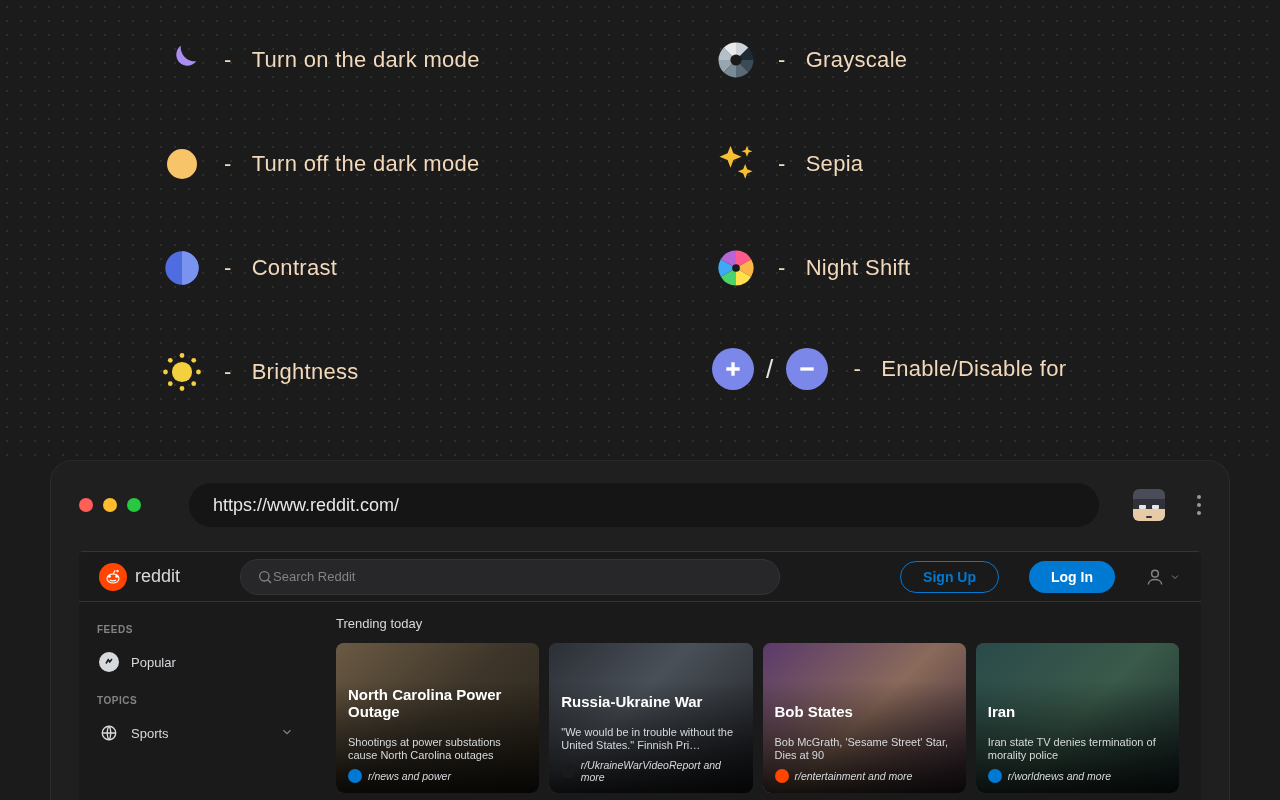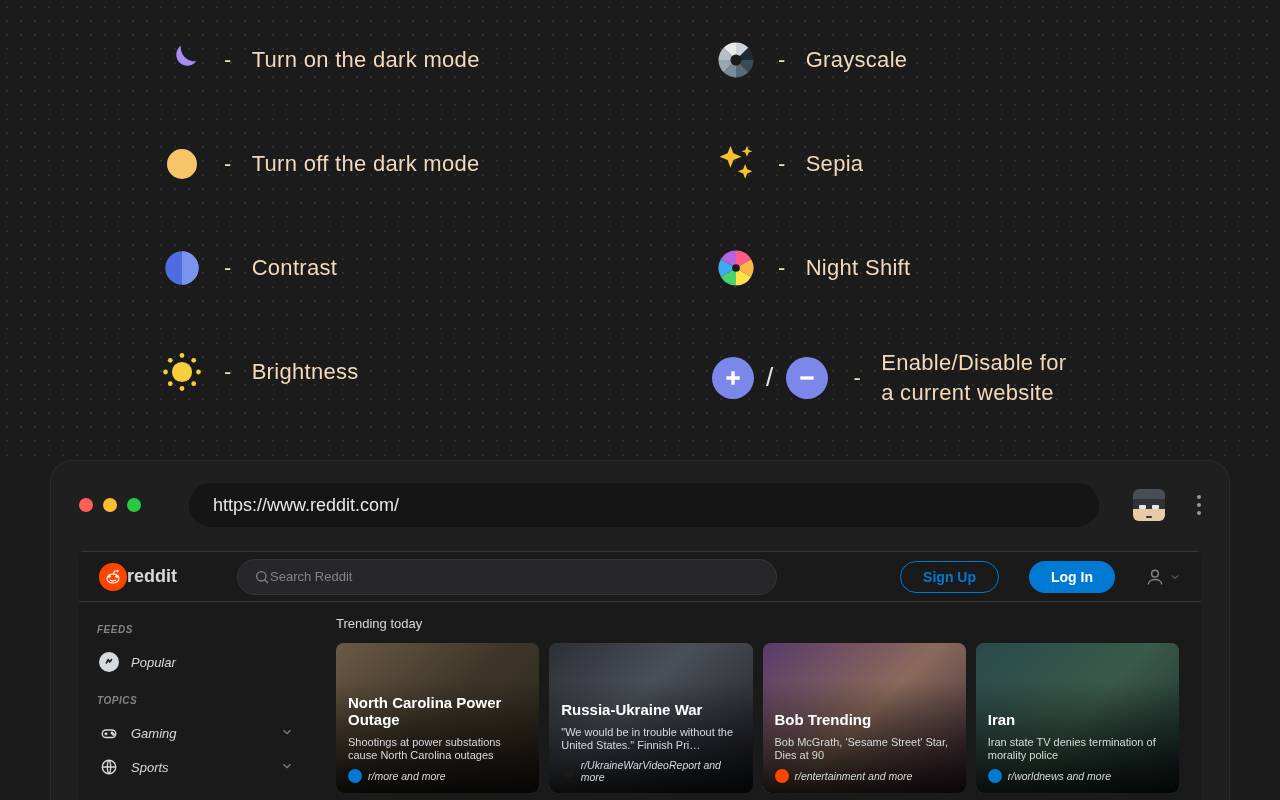--- a/index.html
+++ b/index.html
@@ -68,49 +68,49 @@
 
   .reddit {
     margin-top: 24px; background: #1a1a1b; border-radius: 4px 4px 0 0;
     flex: 1; display: flex; flex-direction: column; overflow: hidden;
     border-top: 1px solid #343536;
   }
   .r-header {
     height: 50px; display:flex; align-items:center; padding: 0 20px; gap: 20px;
     border-bottom: 1px solid #343536; background:#1a1a1b;
   }
-  .r-logo { display:flex; align-items:center; gap:0; color:#d7dadc; font-size:18px;font-weight:bold; }
+  .r-logo { display:flex; align-items:center; gap:8px; color:#d7dadc; font-size:18px; }
   .r-logo-mark { width:28px; height:28px; border-radius:50%; background:#ff4500; display:flex; align-items:center; justify-content:center; }
   .r-search {
     flex:0 1 540px; height:36px; background:#272729; border:1px solid #343536; border-radius:18px;
     margin-left: 40px;
     display:flex; align-items:center; padding:0 16px; color:#818384; font-size:13px;
   }
   .r-header-spacer { flex:1; }
   .r-btn { height:32px; padding:0 22px; border-radius:16px; font-size:14px; font-weight:600; display:flex; align-items:center; cursor:pointer; }
   .r-btn.outline { border:1px solid #0079d3; color:#0079d3; background:transparent; }
   .r-btn.fill { background:#0079d3; color:#fff; }
   .r-user { display:flex; align-items:center; gap:4px; color:#818384; margin-left:10px; }
 
   .r-body { flex:1; display:flex; overflow:hidden; }
-  .r-sidebar { width:235px; padding:14px 18px; color:#d7dadc; font-size:13px; overflow:hidden;font-style:italic; }
+  .r-sidebar { width:235px; padding:14px 18px; color:#d7dadc; font-size:13px; overflow:hidden; }
   .r-sidebar h6 { color:#818384; font-size:10px; letter-spacing:.5px; font-weight:600; margin:8px 0 10px; text-transform:uppercase; }
   .r-nav-item { display:flex; align-items:center; gap:12px; padding:7px 2px; color:#d7dadc; cursor:pointer; border-radius:4px; }
   .r-nav-item.active .r-nav-icon { background:#d7dadc; }
   .r-nav-icon { width:20px; height:20px; display:flex; align-items:center; justify-content:center; }
   .r-nav-chev { margin-left:auto; color:#818384; }
 
   .r-main { flex:1; padding:14px 22px; overflow:hidden; }
   .r-trending-title { color:#d7dadc; font-size:13px; font-weight:500; margin-bottom:12px; }
   .r-cards { display:flex; gap:10px; }
   .r-card { flex:1; height:150px; border-radius:8px; position:relative; overflow:hidden; background:#333; display:flex; align-items:flex-end; }
   .r-card .bg { position:absolute; inset:0; }
   .r-card .overlay { position:absolute; inset:0; background:linear-gradient(180deg, rgba(0,0,0,0) 25%, rgba(0,0,0,.85) 100%); }
   .r-card-content { position:relative; padding:10px 12px; color:#fff; font-size:11px; width:100%; }
-  .r-card-content h4 { font-size:15px; font-weight:600; line-height:1.15; margin-bottom:7px; }
+  .r-card-content h4 { font-size:15px; font-weight:600; line-height:1.15; margin-bottom:15px; }
   .r-card-content p { font-size:11px; color:#d7dadc; line-height:1.25; margin-bottom:6px; display:-webkit-box; -webkit-line-clamp:2; -webkit-box-orient:vertical; overflow:hidden; }
   .r-card-meta { display:flex; align-items:center; gap:6px; font-size:10.5px; color:#d7dadc;font-style:italic; }
   .r-card-meta .dot { width:14px; height:14px; border-radius:50%; }
 </style>
 </head>
 <body>
 
 <div class="dots"></div>
 
 <div class="legend">
@@ -223,21 +223,20 @@
         <span class="slash">/</span>
         <span class="pill">
           <svg width="20" height="20" viewBox="0 0 24 24" fill="none">
               <path d="M4 12h16"></path>
             </svg>
         </span>
       </span>
       <span class="dash" style="margin-left:8px">-</span>
       <span class="legend-text">
         <span>Enable/Disable for</span>
-        <span>a current website</span>
       </span>
     </div>
   </div>
 </div>
 
 <div class="browser">
   <div class="browser-bar">
     <div class="traffic">
       <span class="tr-red"></span>
       <span class="tr-yel"></span>
@@ -311,34 +310,20 @@
                 <circle cx="12" cy="12" r="9" fill="#d7dadc"></circle>
                 <path d="M8 14l3-5 2 3 3-4" stroke="#1a1a1b" stroke-width="2" fill="none"></path>
               </svg>
             </span>
           <span>Popular</span>
         </div>
         <h6 style="margin-top:16px">TOPICS</h6>
         <div class="r-nav-item">
           <span class="r-nav-icon">
               <svg width="18" height="18" viewBox="0 0 24 24" fill="none" stroke="#d7dadc" stroke-width="1.8">
-                <rect x="3" y="8" width="18" height="10" rx="5"></rect>
-                <path d="M8 11v4M6 13h4"></path>
-                <circle cx="16" cy="12" r="1" fill="#d7dadc"></circle>
-                <circle cx="18" cy="14" r="1" fill="#d7dadc"></circle>
-              </svg>
-            </span>
-          <span>Gaming</span>
-          <span class="r-nav-chev"><svg width="14" height="14" viewBox="0 0 24 24" fill="none" stroke="#818384" stroke-width="2">
-                <path d="M6 9l6 6 6-6"></path>
-              </svg></span>
-        </div>
-        <div class="r-nav-item">
-          <span class="r-nav-icon">
-              <svg width="18" height="18" viewBox="0 0 24 24" fill="none" stroke="#d7dadc" stroke-width="1.8">
                 <circle cx="12" cy="12" r="9"></circle>
                 <path d="M3 12h18M12 3c3 3 3 15 0 18M12 3c-3 3-3 15 0 18"></path>
               </svg>
             </span>
           <span>Sports</span>
           <span class="r-nav-chev"><svg width="14" height="14" viewBox="0 0 24 24" fill="none" stroke="#818384" stroke-width="2">
                 <path d="M6 9l6 6 6-6"></path>
               </svg></span>
         </div>
       </div>
@@ -347,41 +332,41 @@
         <div class="r-trending-title">Trending today</div>
         <div class="r-cards" id="r-cards">
             <div class="r-card">
               <div class="bg" style="background:linear-gradient(135deg,#6b5a44 0%,#3d3529 50%,#2a2419 100%)"></div>
               <div class="overlay"></div>
               <div class="r-card-content">
                 <h4>North Carolina Power Outage</h4>
                 <p>Shootings at power substations cause North Carolina outages</p>
                 <div class="r-card-meta">
                   <span class="dot" style="background:#0079d3"></span>
-                  <span>r/more and more</span>
+                  <span>r/news and power</span>
                 </div>
               </div>
             </div>
             <div class="r-card">
               <div class="bg" style="background:linear-gradient(135deg,#2b2f36 0%,#4a5058 40%,#1c1e22 100%)"></div>
               <div class="overlay"></div>
               <div class="r-card-content">
                 <h4>Russia-Ukraine War</h4>
                 <p>"We would be in trouble without the United States." Finnish Pri…</p>
                 <div class="r-card-meta">
                   <span class="dot" style="background:#1a1a1b"></span>
                   <span>r/UkraineWarVideoReport and more</span>
                 </div>
               </div>
             </div>
             <div class="r-card">
               <div class="bg" style="background:linear-gradient(135deg,#5a3a6a 0%,#8a6a5a 50%,#3a2838 100%)"></div>
               <div class="overlay"></div>
               <div class="r-card-content">
-                <h4>Bob Trending</h4>
+                <h4>Bob States</h4>
                 <p>Bob McGrath, 'Sesame Street' Star, Dies at 90</p>
                 <div class="r-card-meta">
                   <span class="dot" style="background:#ff4500"></span>
                   <span>r/entertainment and more</span>
                 </div>
               </div>
             </div>
             <div class="r-card">
               <div class="bg" style="background:linear-gradient(135deg,#2a4a4a 0%,#3a5a4a 50%,#1a2a2a 100%)"></div>
               <div class="overlay"></div>

